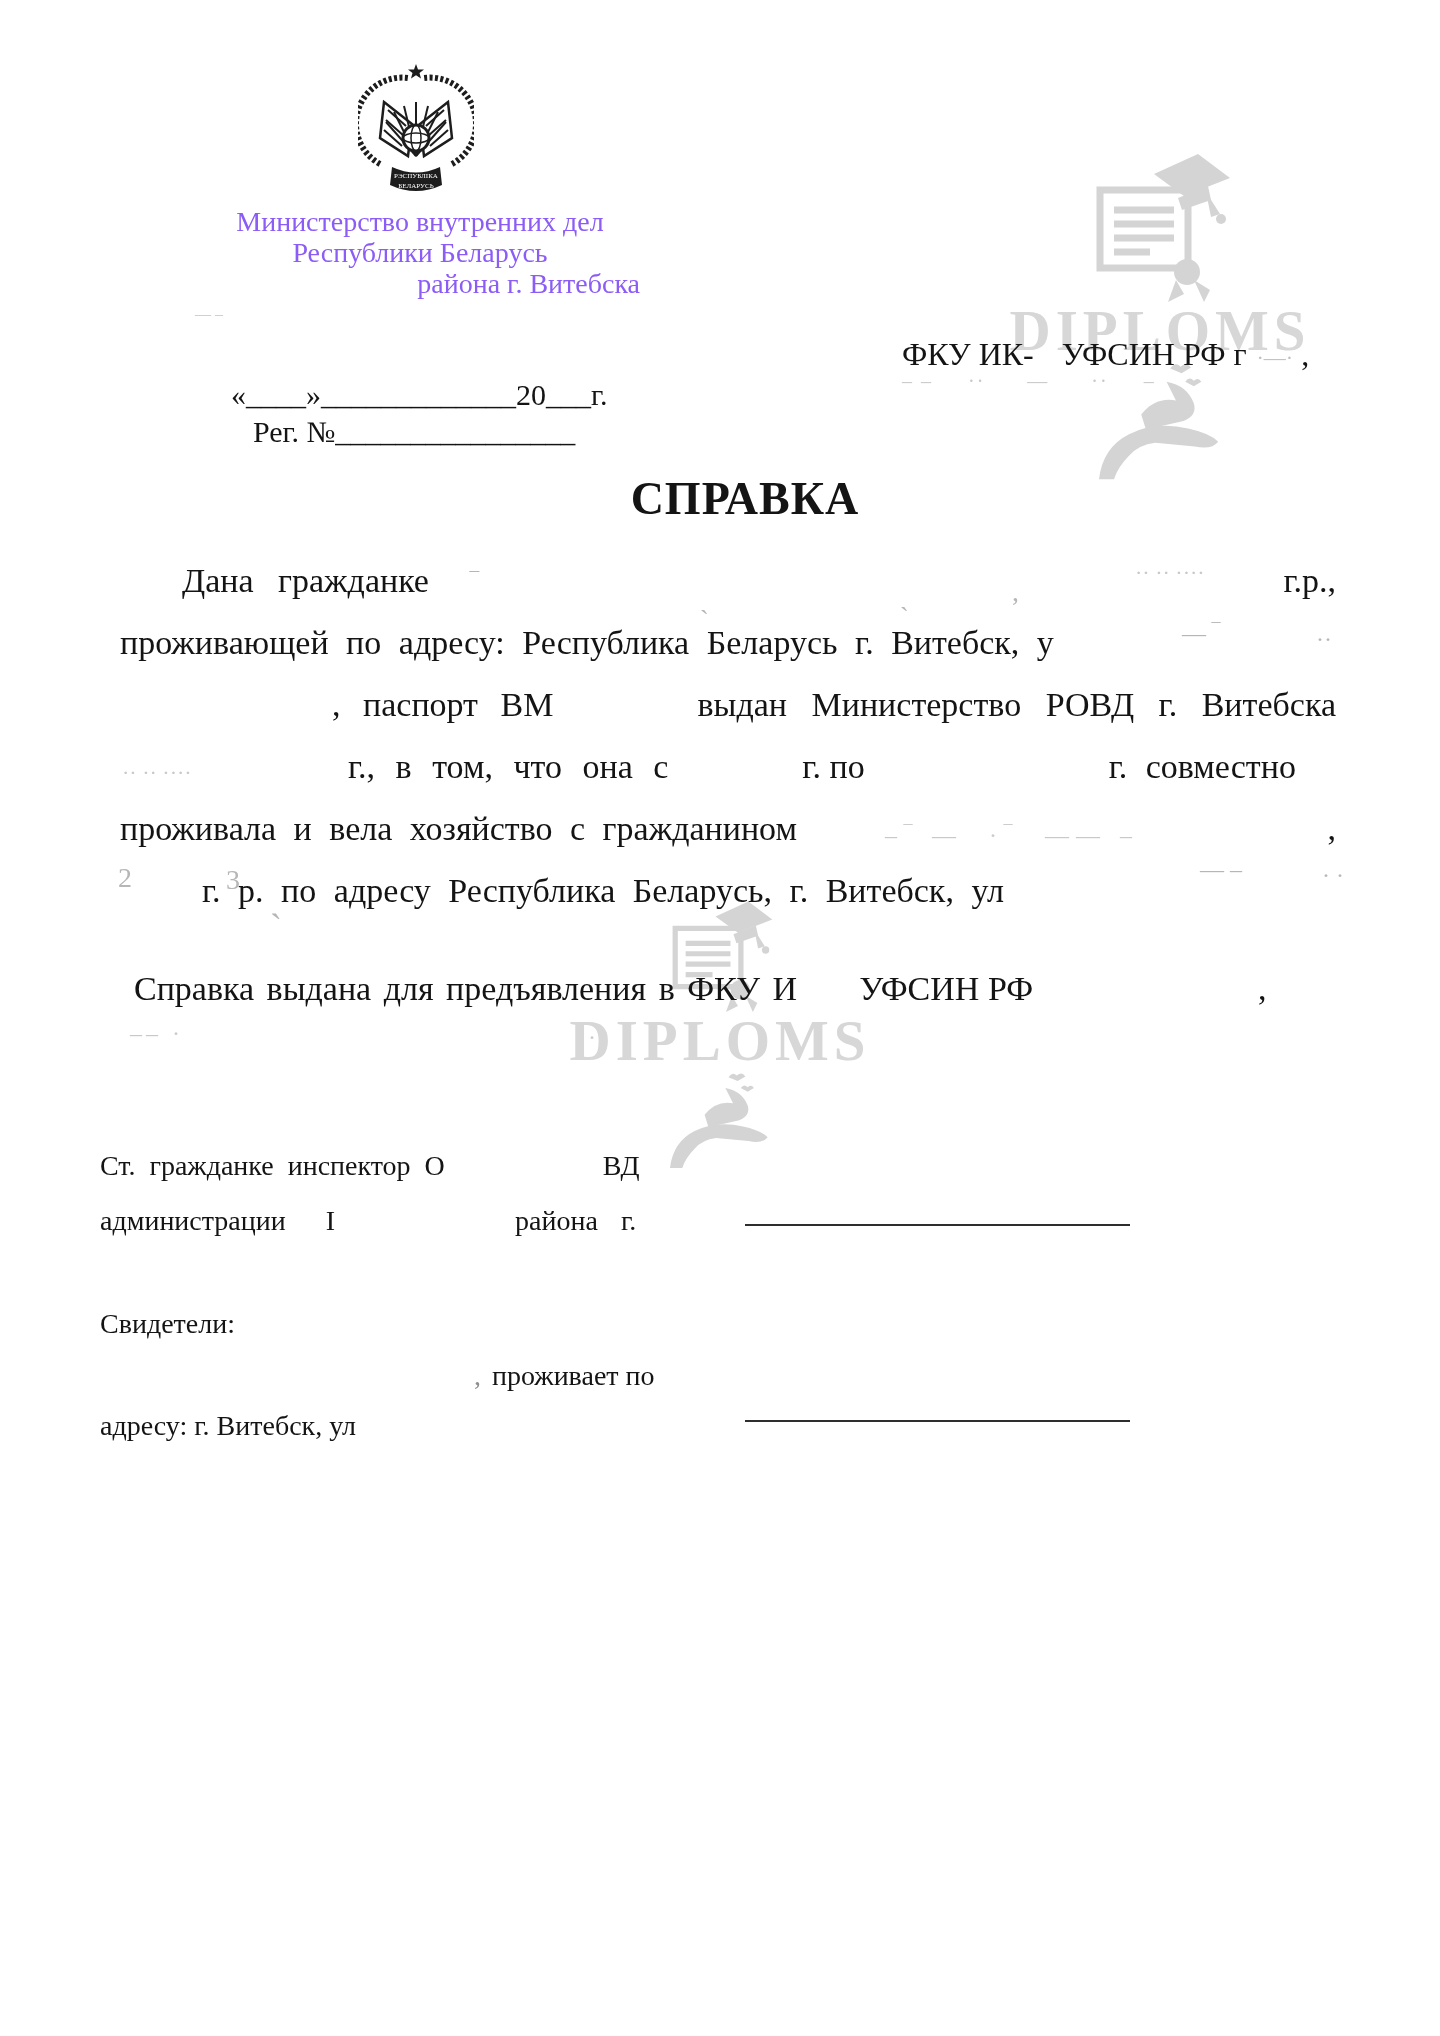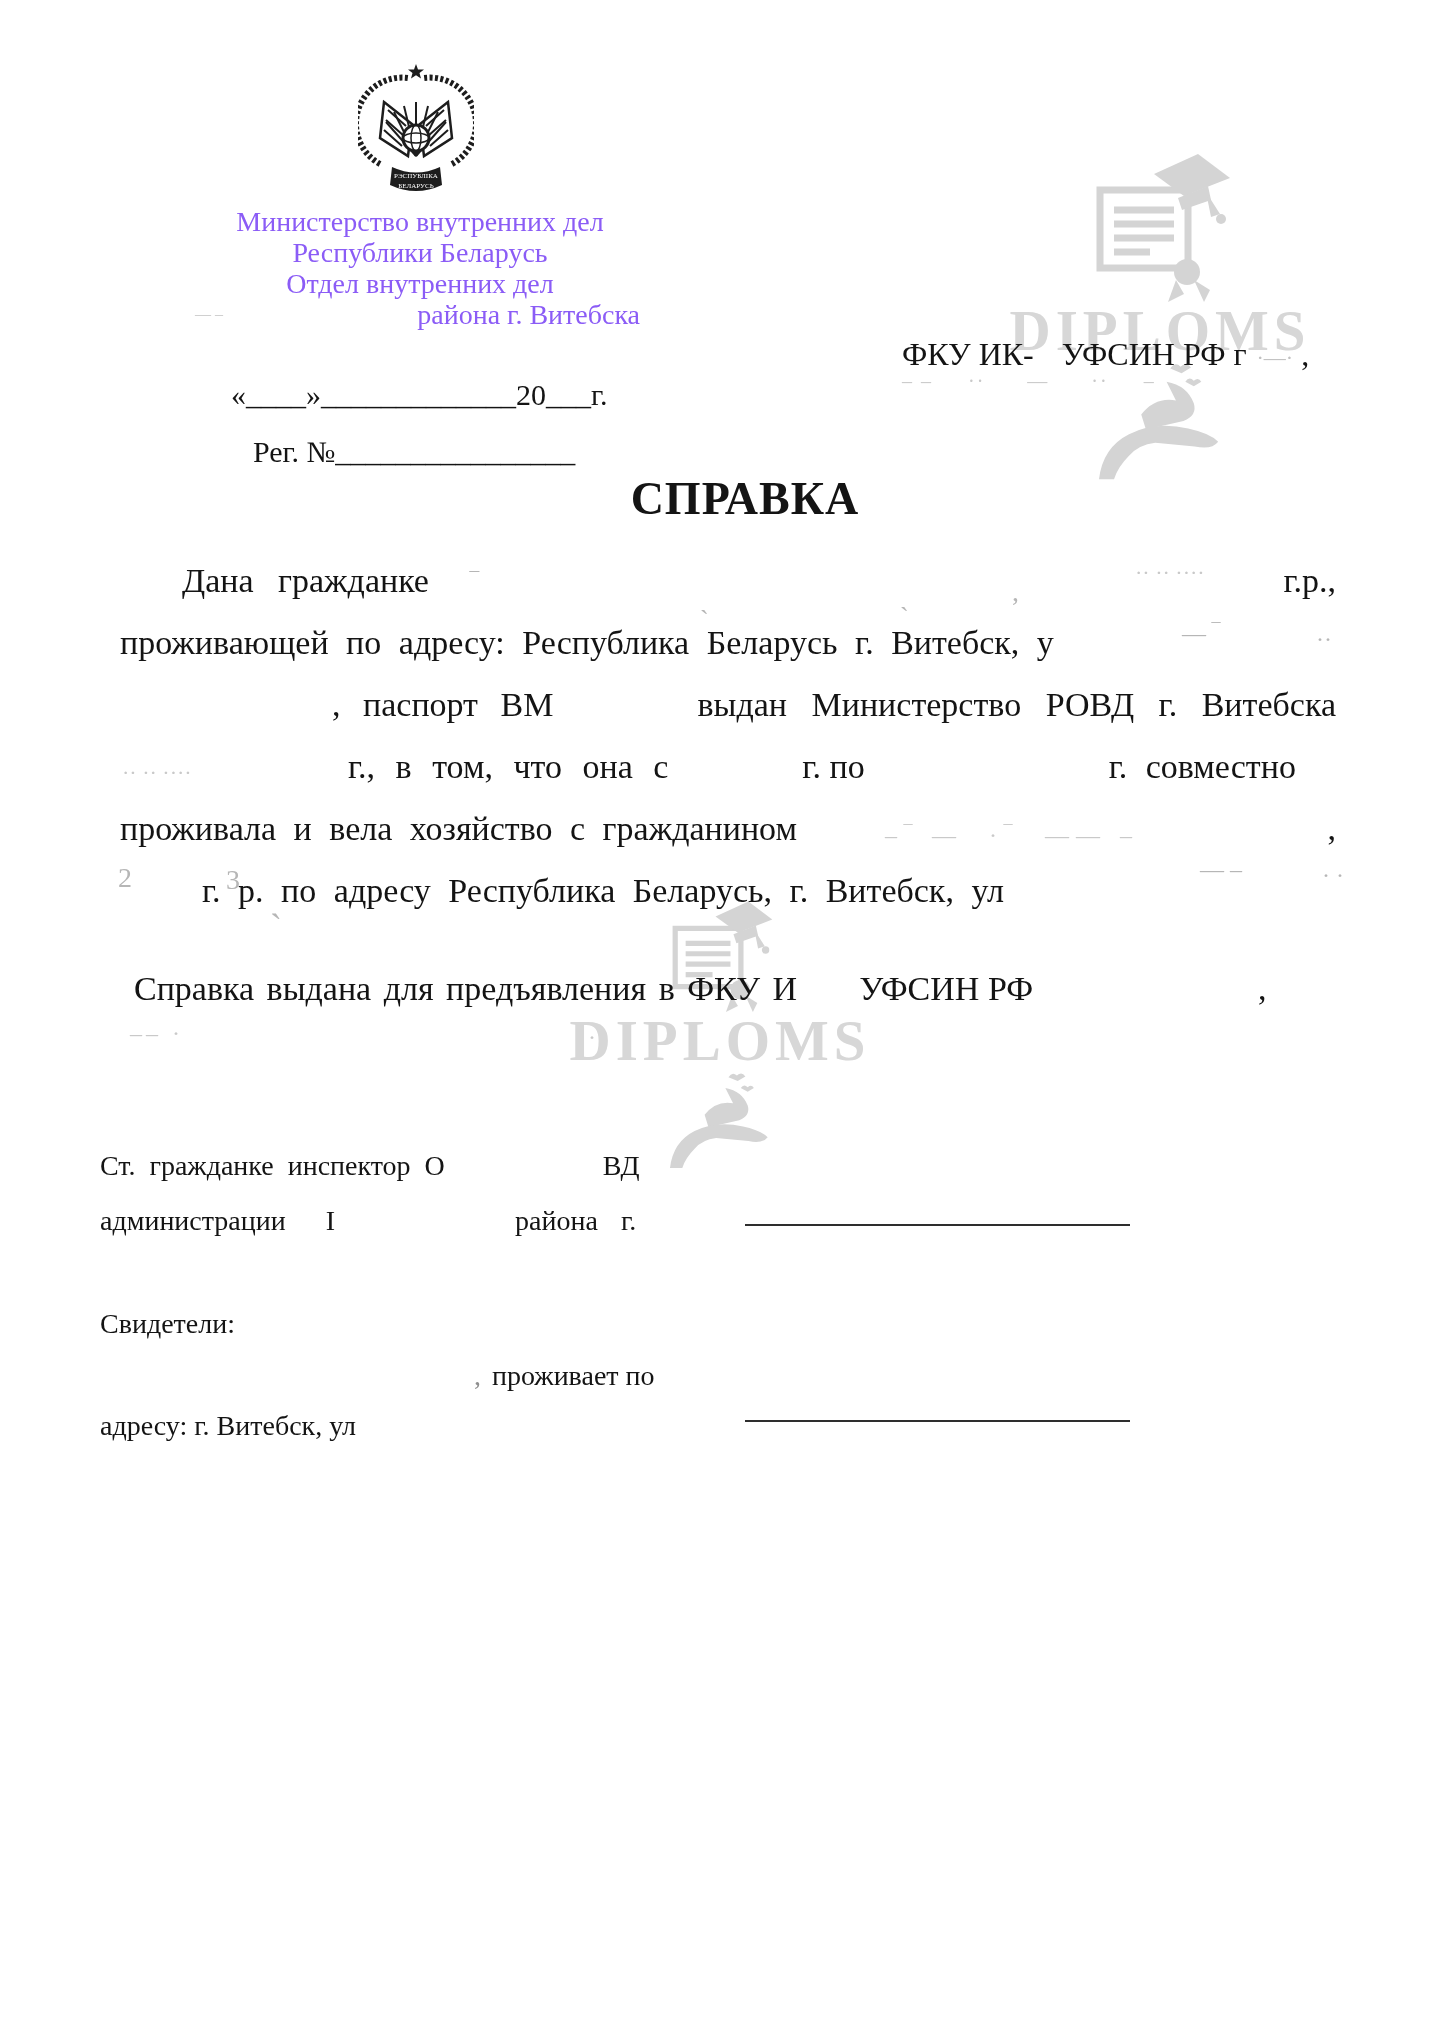--- a/index.html
+++ b/index.html
@@ -3,21 +3,21 @@
 <meta charset="utf-8">
 <style>
   html,body{margin:0;padding:0;background:#fff;}
   .page{position:relative;width:1440px;height:1452px;background:#fff;overflow:hidden;
         font-family:"Liberation Serif",serif;color:#141414;}
   .abs{position:absolute;}
   .letterhead{left:160px;top:206px;width:520px;font-size:28px;line-height:31px;text-align:center;color:#8b5cf6;}
   .lh4{text-align:right;padding-right:40px;}
   .recipient{left:902px;top:336px;font-size:32px;display:flex;align-items:baseline;white-space:pre;z-index:3;}
   .dateline{left:231px;top:378px;font-size:30px;white-space:pre;}
-  .regline{left:253px;top:415px;font-size:30px;white-space:pre;margin-top:20px;}
+  .regline{left:253px;top:415px;font-size:30px;white-space:pre;}
   .title{left:0;top:472px;width:1490px;text-align:center;font-size:46px;font-weight:bold;letter-spacing:1px;}
   .bl{position:absolute;left:120px;width:1216px;display:flex;align-items:baseline;
       font-size:34px;white-space:pre;z-index:3;}
   .sp{display:inline-block;flex:none;}
   .grow{flex:1;}
   .officer,.wit{position:absolute;left:100px;display:flex;align-items:baseline;font-size:28px;white-space:pre;z-index:3;}
   .sigline{position:absolute;left:745px;width:385px;border-top:2px solid #2e2e2e;z-index:3;}
   .ghost{position:absolute;color:#b6b6b6;white-space:pre;z-index:2;}
   .ghost.light{color:#c9c9c9;}
   .dashghost{position:absolute;border-top:2px dashed #cccccc;z-index:1;}
@@ -59,21 +59,20 @@
     <ellipse cx="58" cy="74" rx="13" ry="5" fill="none" stroke="#1d1d1d" stroke-width="1.5"></ellipse>
     <ellipse cx="58" cy="74" rx="5" ry="13" fill="none" stroke="#1d1d1d" stroke-width="1.5"></ellipse>
     <path d="M34 103 Q58 114 82 103 L84 121 Q58 133 32 121 Z" fill="#1d1d1d"></path>
     <text x="58" y="114" font-size="7" fill="#ffffff" text-anchor="middle">РЭСПУБЛІКА</text>
     <text x="58" y="124" font-size="7" fill="#ffffff" text-anchor="middle">БЕЛАРУСЬ</text>
   </svg>
 
   <div class="abs letterhead">
     <div>Министерство внутренних дел</div>
     <div>Республики Беларусь</div>
-    <div>Отдел внутренних дел</div>
     <div class="lh4">района г. Витебска</div>
   </div>
   <div class="ghost light" style="left:195px;top:305px;font-size:16px;">— –</div>
 
   <div class="abs recipient">
     <span>ФКУ ИК-</span>
     <span class="sp" style="width:28px;"></span>
     <span>УФСИН РФ г</span>
     <span class="sp" style="width:10px;"></span>
     <span style="color:#c0c0c0;font-size:22px;">·—·</span>

